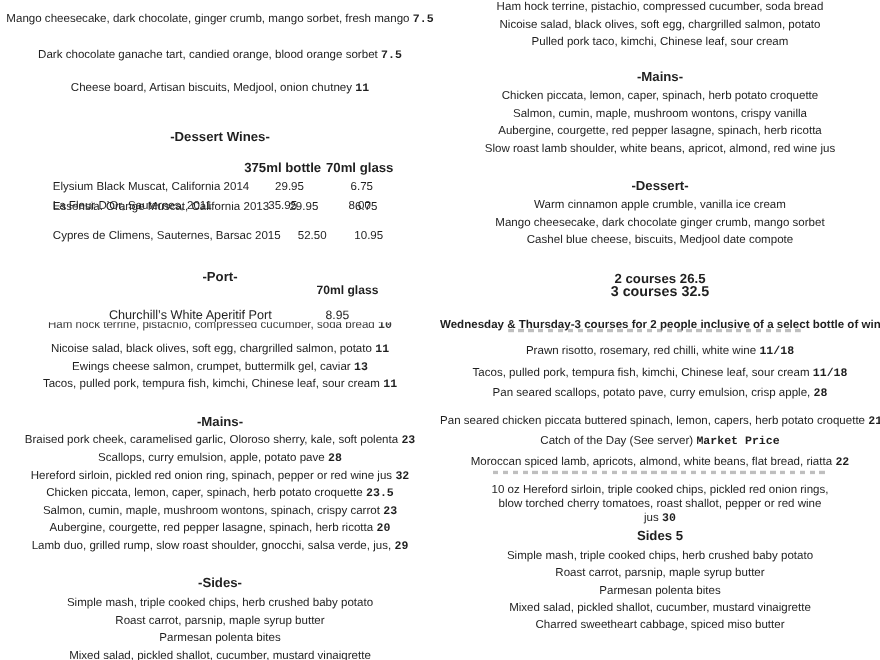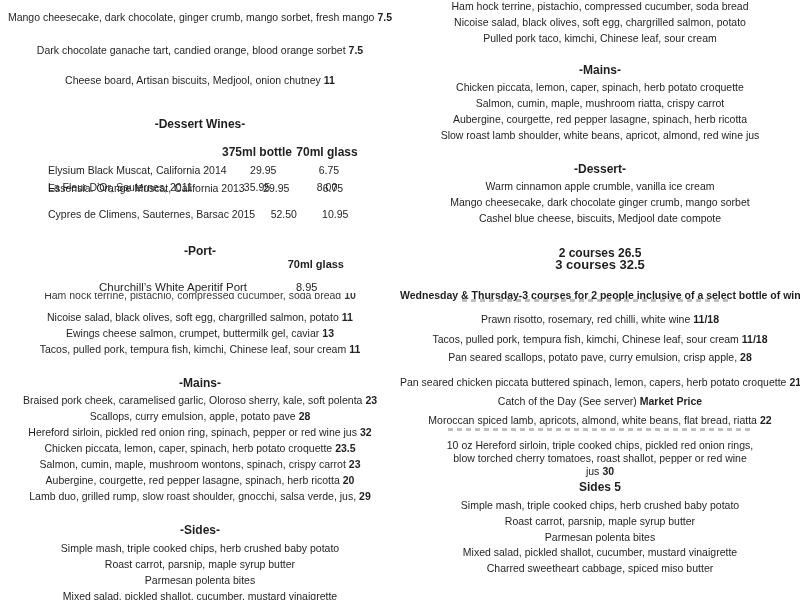--- a/index.html
+++ b/index.html
@@ -11,21 +11,21 @@
   .col{position:absolute;top:0;width:400px;height:576px;}
   .col-left{left:0;}
   .col-right{left:400px;}
 
   .line{
     position:absolute;left:0;right:0;text-align:center;
     font-size:10.5px;line-height:12px;white-space:nowrap;
   }
   .hdr{font-weight:bold;font-size:12px;}
   .hdr-sm{font-weight:bold;font-size:11px;}
-  .price{font-weight:bold;margin-left:3px;}
+  .price{font-weight:bold;margin-left:3px;font-family:Liberation Mono, monospace;}
 
   .wine-row{
     position:absolute;left:0;right:0;display:flex;align-items:baseline;
     font-size:10.5px;line-height:12px;white-space:nowrap;
   }
   .wine-name{flex:1;text-align:left;padding-left:48px;}
   .wine-col1{width:78px;text-align:center;}
   .wine-col2{width:62px;text-align:center;margin-right:42px;}
   .wine-head{font-weight:bold;font-size:12px;}
 
@@ -152,21 +152,21 @@
 
   <div class="col col-right">
 
     <div class="line" style="top:0px">Ham hock terrine, pistachio, compressed cucumber, soda bread</div>
     <div class="line" style="top:16px">Nicoise salad, black olives, soft egg, chargrilled salmon, potato</div>
     <div class="line" style="top:32px">Pulled pork taco, kimchi, Chinese leaf, sour cream</div>
 
     <div class="line hdr" style="top:64px">-Mains-</div>
 
     <div class="line" style="top:81px">Chicken piccata, lemon, caper, spinach, herb potato croquette</div>
-    <div class="line" style="top:97px">Salmon, cumin, maple, mushroom riatta, crispy carrot</div>
+    <div class="line" style="top:97px">Salmon, cumin, maple, mushroom wontons, crispy vanilla</div>
     <div class="line" style="top:113px">Aubergine, courgette, red pepper lasagne, spinach, herb ricotta</div>
     <div class="line" style="top:129px">Slow roast lamb shoulder, white beans, apricot, almond, red wine jus</div>
 
     <div class="line" style="top:180px">Warm cinnamon apple crumble, vanilla ice cream</div>
 
     <div class="line hdr" style="top:163px">-Dessert-</div>
     <div class="line" style="top:196px">Mango cheesecake, dark chocolate ginger crumb, mango sorbet</div>
     <div class="line" style="top:212px">Cashel blue cheese, biscuits, Medjool date compote</div>
 
     <div class="line hdr-sm" style="top:247px;font-size:12px">2 courses 26.5</div>

